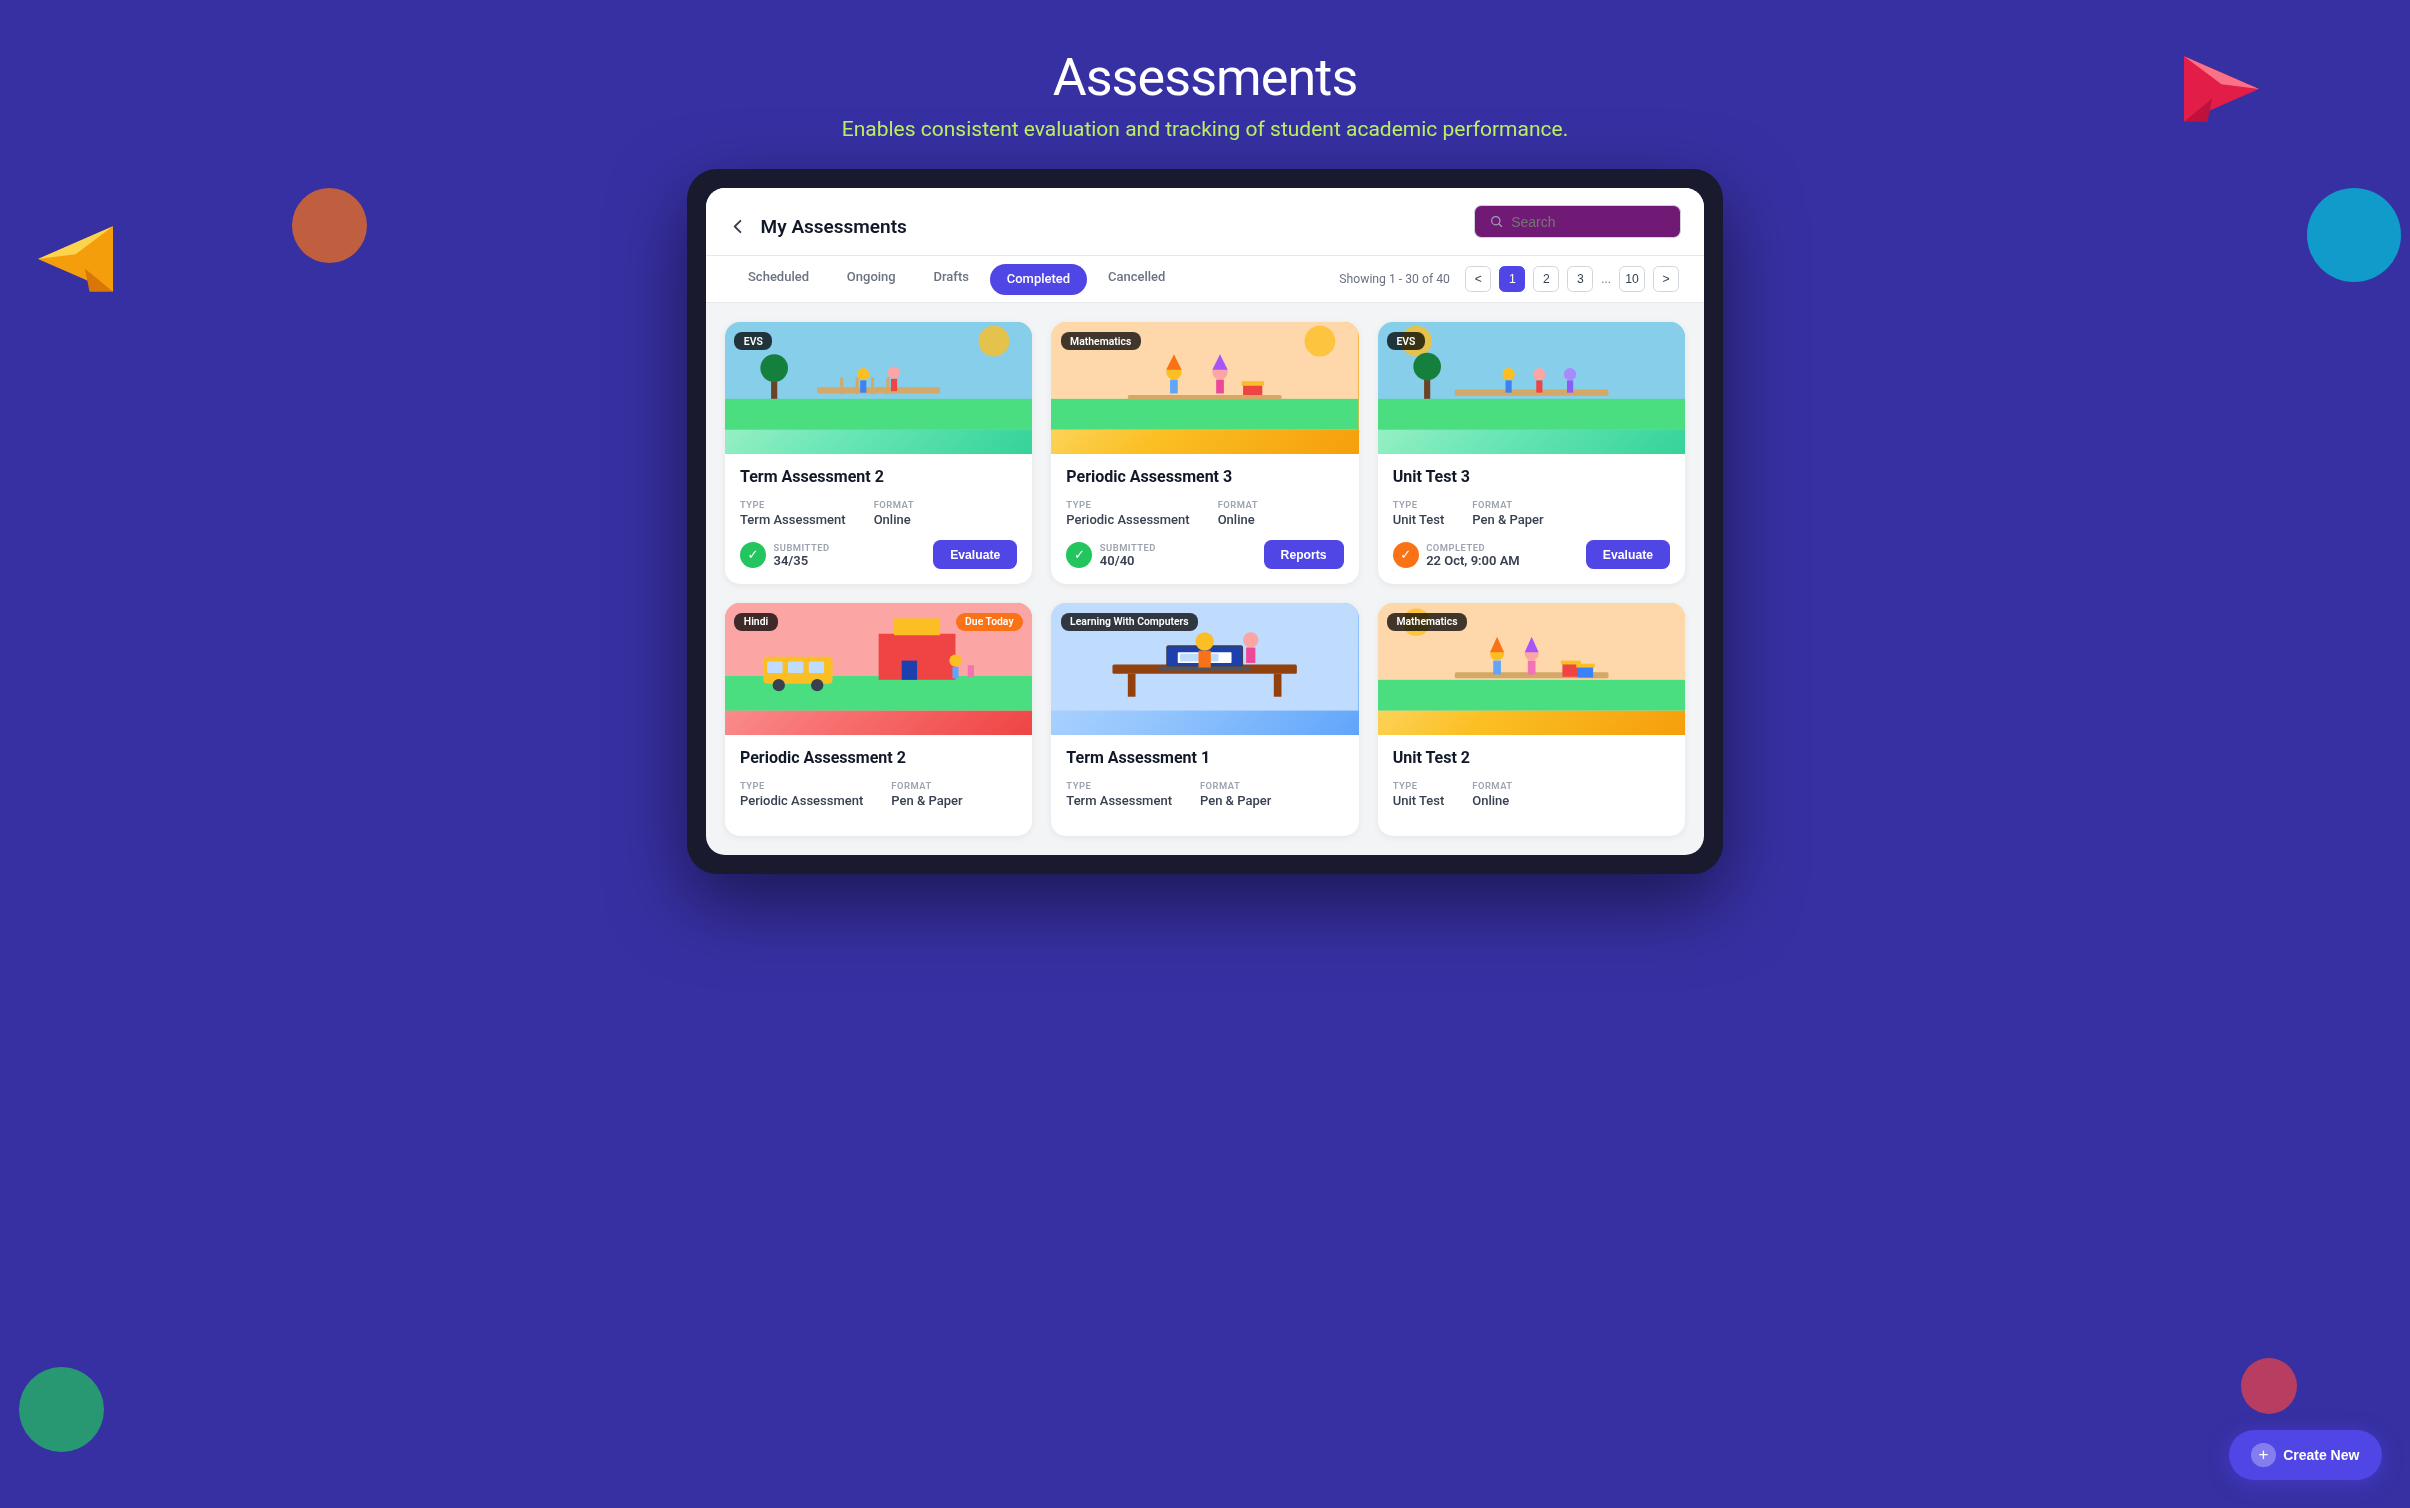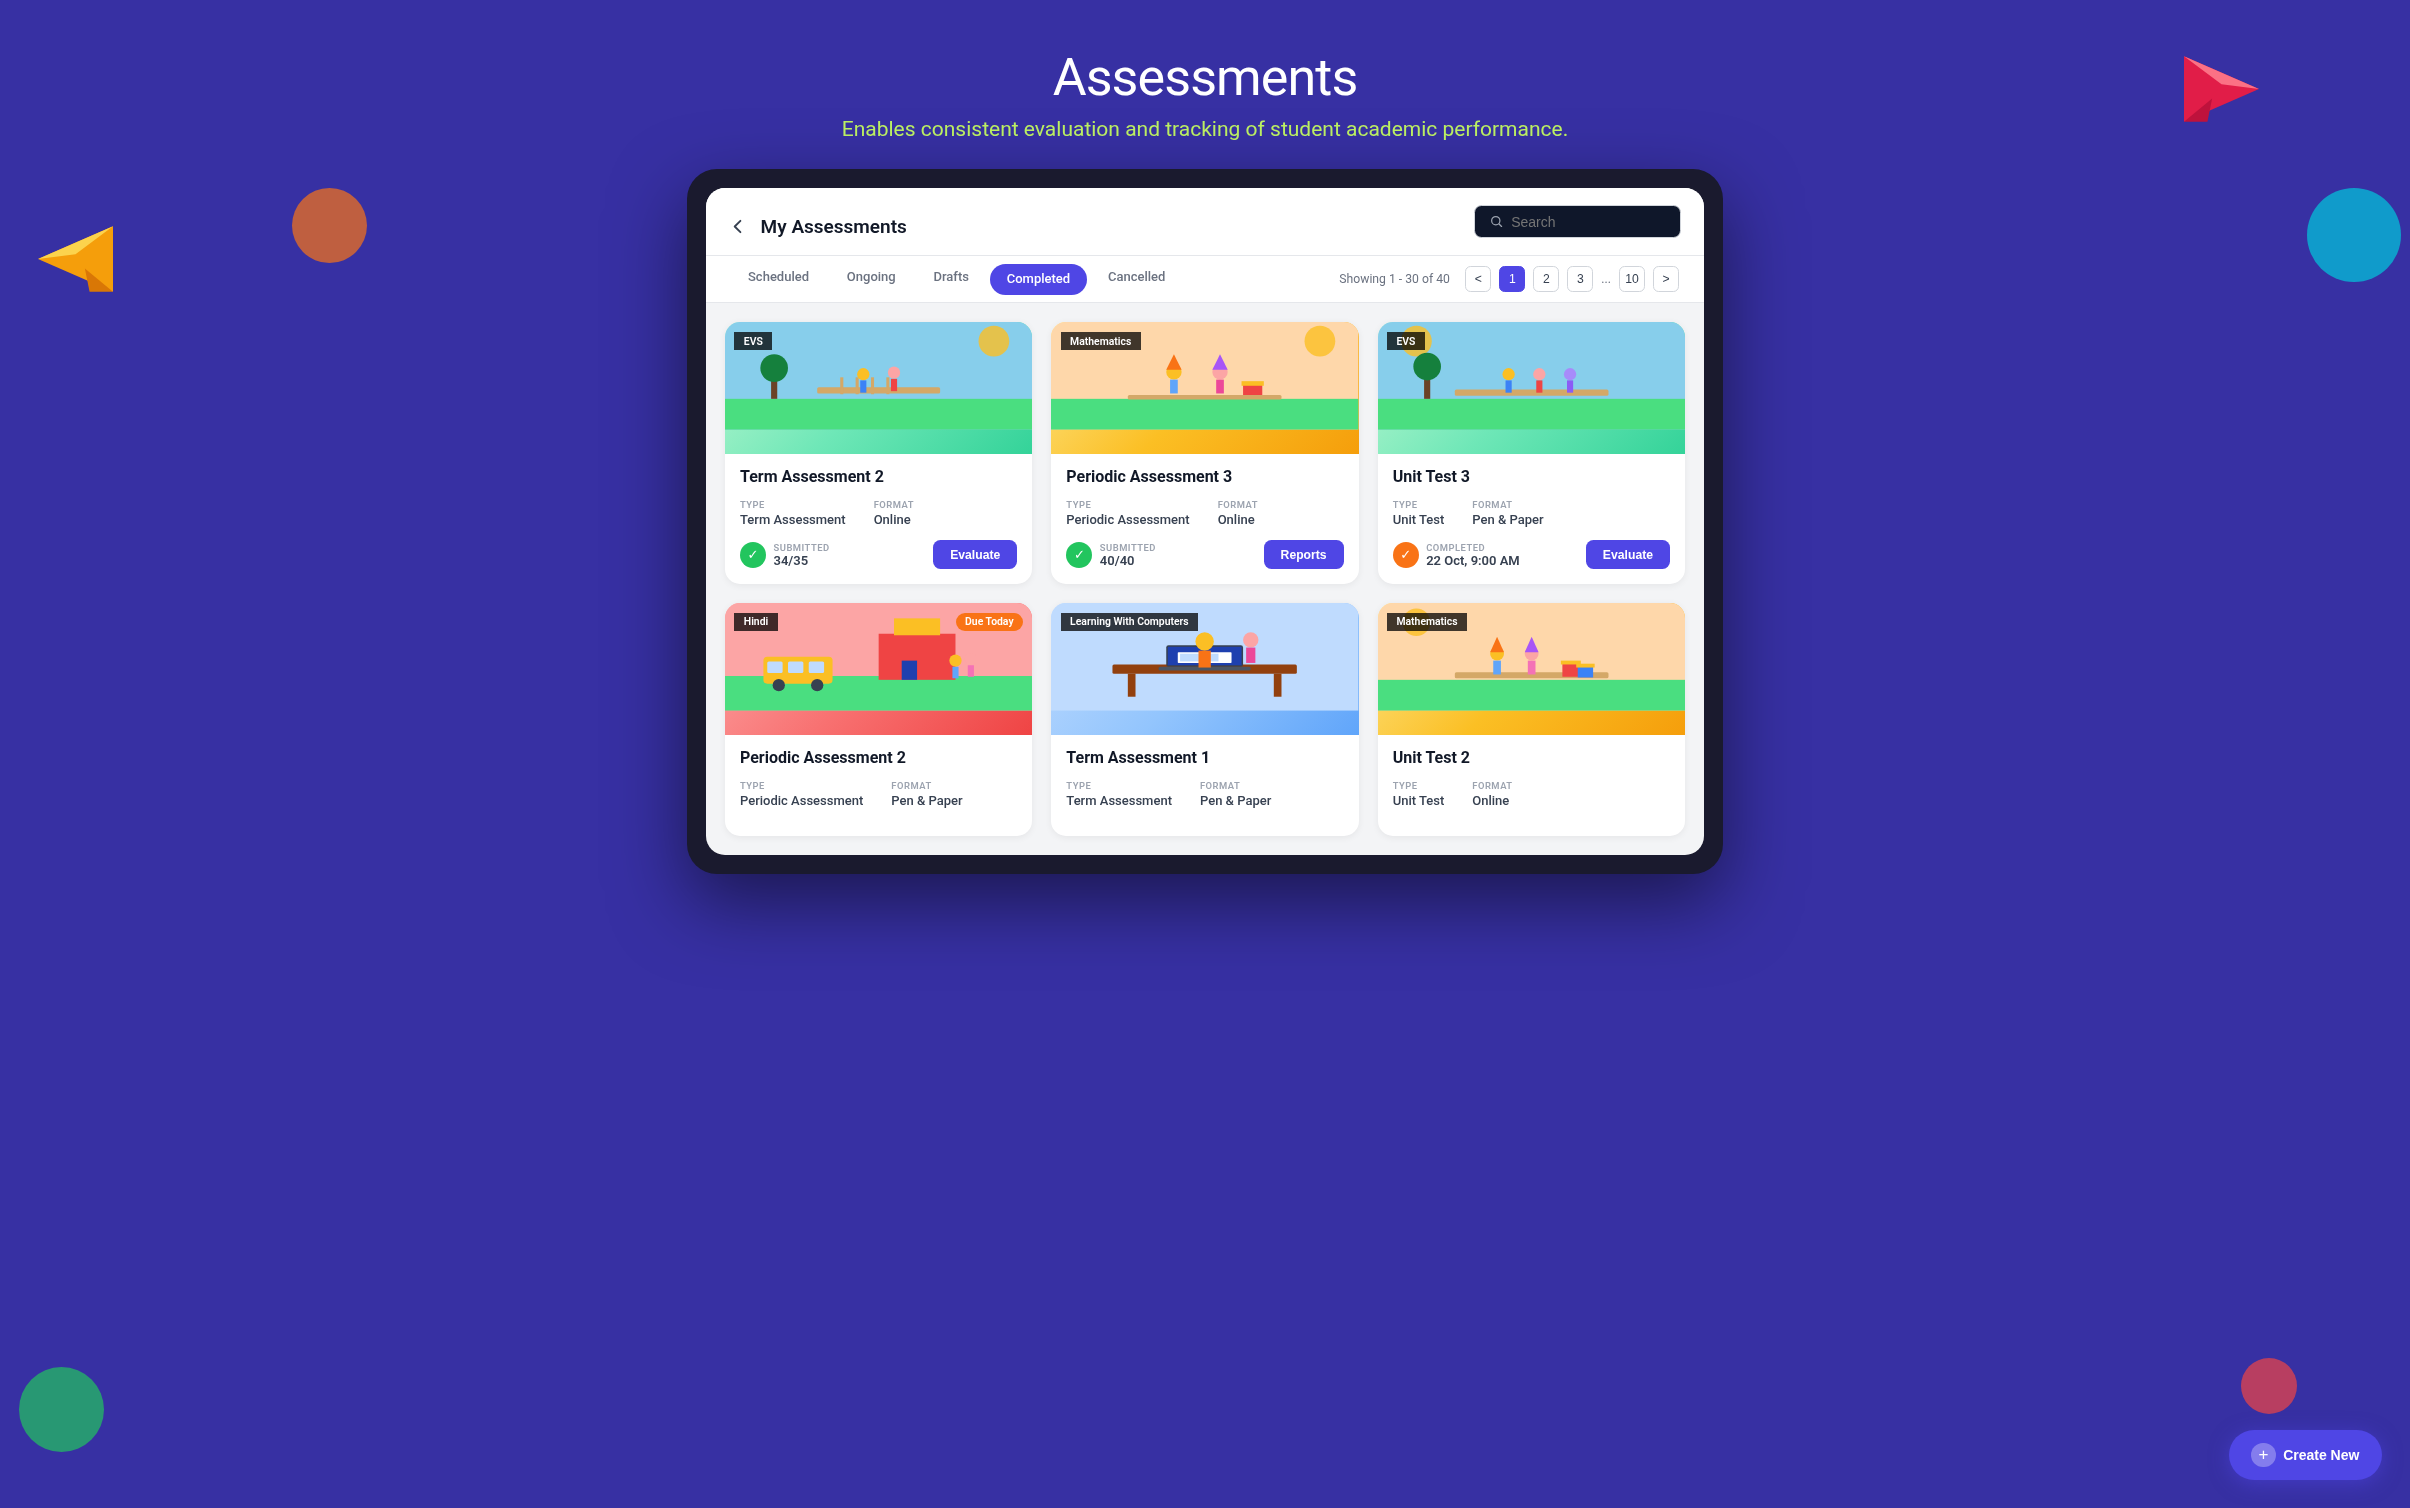--- a/index.html
+++ b/index.html
@@ -116,21 +116,21 @@
       font-weight: 600;
       color: #111827;
     }
     .search-box {
       display: flex;
       align-items: center;
       border: 0.9px solid #d1d5db;
       border-radius: 7.5px;
       padding: 7.5px 15px;
       gap: 7.5px;
-      background: #0f172a;
+      background: #701a75;
       width: 207px;
     }
     .search-input {
       border: none;
       outline: none;
       font-size: 14px;
       color: #9ca3af;
       background: transparent;
       width: 100%;
     }
@@ -224,21 +224,21 @@
     .img-math2 { background: linear-gradient(135deg, #fde68a 0%, #fbbf24 50%, #f59e0b 100%); }
 
     .subject-badge {
       position: absolute;
       top: 9.4px; left: 9.4px;
       background: rgba(0,0,0,0.75);
       color: white;
       font-size: 10.4px;
       font-weight: 600;
       padding: 2.8px 9.4px;
-      border-radius: 0;
+      border-radius: 8px;
     }
     .due-badge {
       position: absolute;
       top: 9.4px; right: 9.4px;
       background: #f97316;
       color: white;
       font-size: 10.4px;
       font-weight: 600;
       padding: 2.8px 9.4px;
       border-radius: 11.3px;

